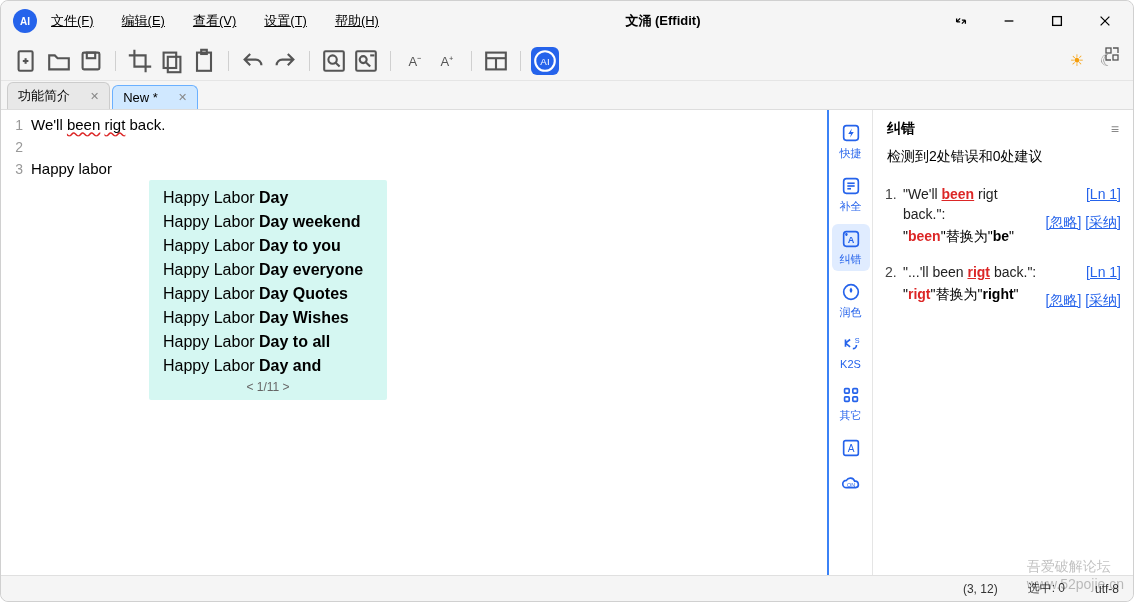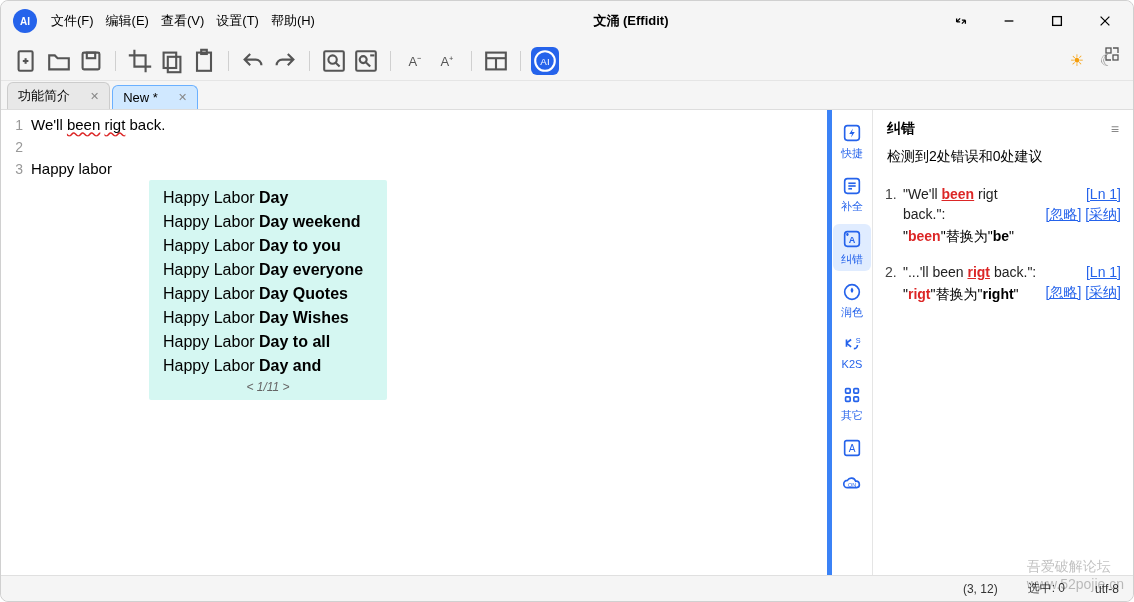--- a/index.html
+++ b/index.html
@@ -1,20 +1,20 @@
 <!DOCTYPE html>
 <html><head>
 <meta charset="utf-8">
 <style>
 * { margin: 0; padding: 0; box-sizing: border-box; font-family: "Microsoft YaHei", "Segoe UI", sans-serif; }
 body { background: #fff; width: 1134px; height: 602px; overflow: hidden; position: relative; }
 .window { width: 1134px; height: 602px; border: 1px solid #d0d0d0; border-radius: 8px; background: #f5f5f5; display: flex; flex-direction: column; }
 .titlebar { height: 40px; display: flex; align-items: center; background: #f5f5f5; border-radius: 8px 8px 0 0; }
 .app-icon { width: 24px; height: 24px; margin: 0 8px 0 12px; background: #2563eb; border-radius: 50%; display: flex; align-items: center; justify-content: center; color: #fff; font-size: 10px; font-weight: bold; }
-.menus { display: flex; gap: 0; }
+.menus { display: flex; gap: 16px; text-decoration: underline; }
 .menu-item { padding: 4px 6px; font-size: 13px; cursor: pointer; }
 .title { flex: 1; text-align: center; font-size: 13px; font-weight: 600; }
 .win-controls { display: flex; gap: 8px; margin-right: 8px; }
 .win-btn { width: 40px; height: 30px; display: flex; align-items: center; justify-content: center; cursor: pointer; }
 .win-btn svg { width: 14px; height: 14px; }
 .toolbar { height: 40px; display: flex; align-items: center; padding: 0 12px; gap: 4px; background: #f5f5f5; border-bottom: 1px solid #e5e5e5; }
 .tool-btn { width: 28px; height: 28px; display: flex; align-items: center; justify-content: center; cursor: pointer; border-radius: 4px; color: #555; }
 .tool-btn.active { background: #2563eb; color: #fff; border-radius: 6px; }
 .tool-sep { width: 1px; height: 20px; background: #d0d0d0; margin: 0 6px; }
 .tool-text { font-size: 13px; padding: 0 4px; }
@@ -27,39 +27,39 @@
 .editor { flex: 1; position: relative; background: #fff; overflow: hidden; }
 .lines { padding: 4px 0; }
 .line { display: flex; font-size: 15px; line-height: 22px; }
 .lineno { width: 30px; text-align: right; color: #999; padding-right: 8px; font-size: 14px; }
 .linetext { flex: 1; }
 .err-word { text-decoration: underline wavy #dc2626; text-decoration-skip-ink: none; }
 .suggest-box { position: absolute; left: 148px; top: 70px; width: 238px; background: #d5f7f2; border-radius: 2px; padding: 6px 0; }
 .suggest-item { padding: 1px 14px; font-size: 16px; line-height: 22px; }
 .suggest-item .pre { font-weight: normal; }
 .suggest-item .bold { font-weight: bold; }
-.suggest-pager { text-align: center; font-size: 12px; color: #666; padding-top: 2px; font-style: italic; }
-.sidebar { width: 46px; background: #fff; border-left: 5px solid #3b82f6; border-right: 1px solid #e5e5e5; display: flex; flex-direction: column; align-items: center; padding-top: 8px; gap: 6px; }
+.suggest-pager { text-align: center; font-size: 12px; color: #666; padding-top: 2px; }
+.sidebar { width: 46px; background: #fff; border-left: 2px solid #3b82f6; border-right: 1px solid #e5e5e5; display: flex; flex-direction: column; align-items: center; padding-top: 8px; gap: 6px; }
 .side-item { width: 38px; display: flex; flex-direction: column; align-items: center; padding: 4px 0; cursor: pointer; color: #2563eb; border-radius: 6px; }
 .side-item.active { background: #e0ecff; }
 .side-item svg { width: 22px; height: 22px; }
 .side-label { font-size: 11px; margin-top: 2px; }
 .panel { width: 260px; background: #fff; display: flex; flex-direction: column; overflow: hidden;}
 .panel-header { padding: 10px 14px 6px; font-size: 14px; font-weight: 600; display:flex; align-items:center; justify-content:space-between;}
 .panel-summary { padding: 4px 14px 10px; font-size: 14px; }
 .panel-body { flex: 1; overflow-y: auto; padding: 0 8px; }
 .issue { display: flex; padding: 8px 4px; font-size: 14px; line-height: 20px; }
 .issue-num { width: 18px; color: #444; }
 .issue-content { flex: 1; }
 .issue-quote { color: #222; }
 .issue-err { color: #dc2626; font-weight: bold; text-decoration: underline; }
 .issue-replace { margin-top: 2px; }
 .issue-red { color: #dc2626; font-weight: bold; }
 .issue-green-bold { font-weight: bold; }
-.issue-actions { display: flex; flex-direction: column; align-items: flex-end; padding-left: 4px; }
+.issue-actions { display: flex; flex-direction: column; align-items: flex-end; gap: 8px; padding-left: 4px; }
 .issue-link { color: #2563eb; font-size: 14px; text-decoration: underline; cursor: pointer; white-space: nowrap; }
 .statusbar { height: 26px; background: #f5f5f5; border-top: 1px solid #e0e0e0; display: flex; align-items: center; justify-content: flex-end; font-size: 12px; padding: 0 14px; gap: 30px; color: #333; border-radius: 0 0 8px 8px; }
 .watermark { position: absolute; right: 10px; bottom: 10px; font-size: 14px; color: rgba(0,0,0,0.25); pointer-events:none;}
 .expand-icon { position:absolute; top:46px; right:14px; color:#555; cursor:pointer;}
 </style>
 </head>
 <body>
 
 <div class="window">
   <div class="titlebar">

